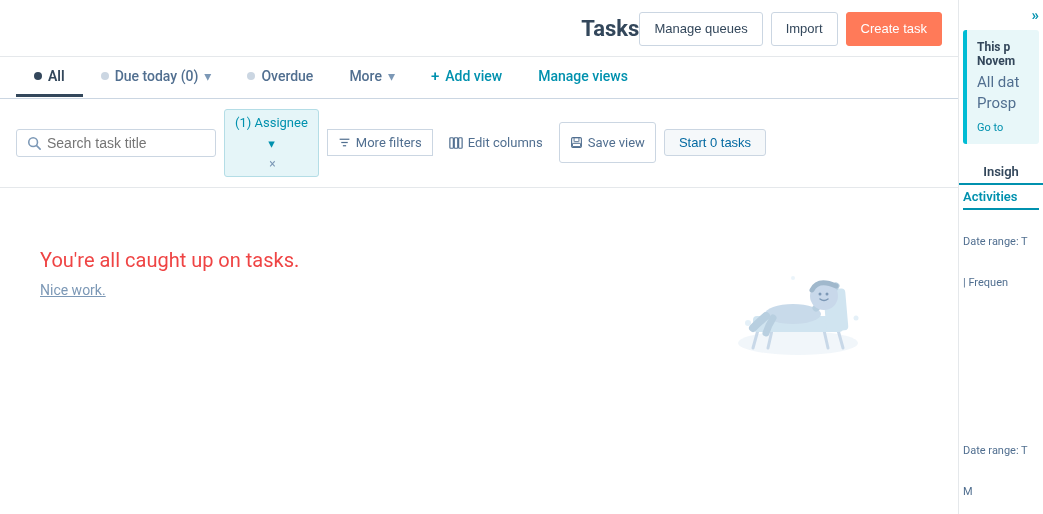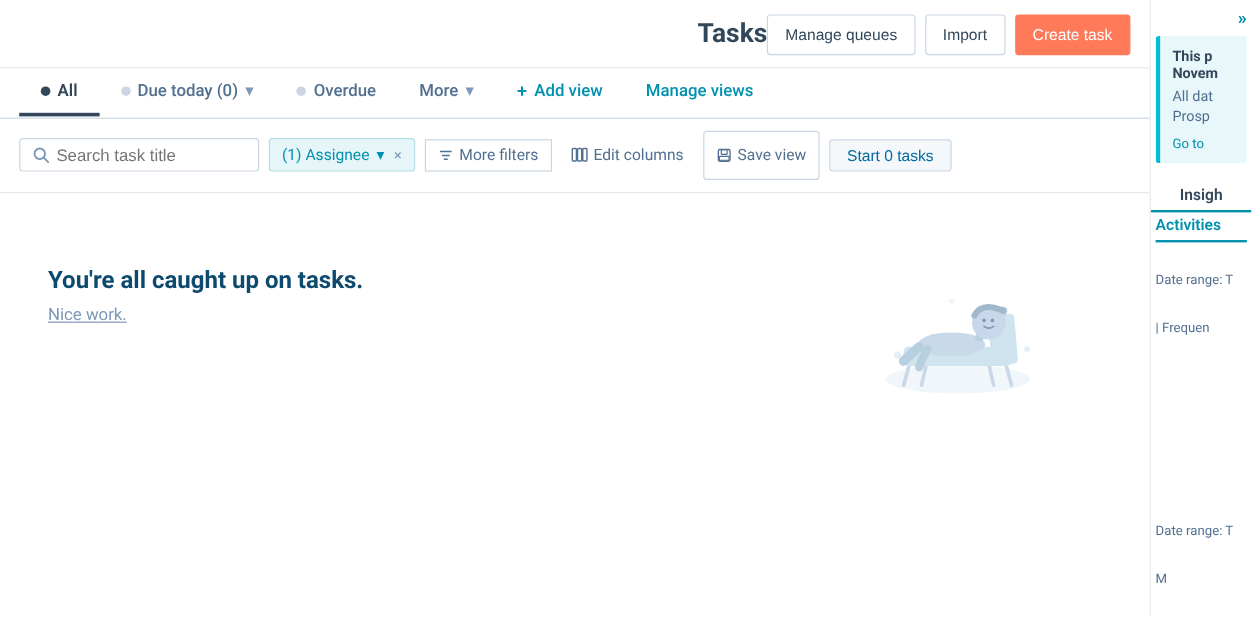--- a/index.html
+++ b/index.html
@@ -150,20 +150,21 @@
       display: flex;
       align-items: center;
       gap: 6px;
       background: #e5f5f8;
       border: 1px solid #b4dde6;
       border-radius: 3px;
       padding: 5px 10px;
       font-size: 13px;
       color: #0091ae;
       cursor: pointer;
+      flex-direction: column;
     }
 
     .filter-chip .close-x {
       color: #7c98b6;
       font-size: 12px;
       cursor: pointer;
       margin-left: 2px;
     }
 
     .filter-more {
@@ -217,22 +218,22 @@
       display: flex;
       flex-direction: column;
       align-items: flex-start;
       padding: 60px 40px 0 40px;
       flex: 1;
       position: relative;
     }
 
     .empty-title {
       font-size: 20px;
-      font-weight: 700;
-      color: #0c4a6e;
+      font-weight: 400;
+      color: #ef4444;
       margin-bottom: 10px;
     }
 
     .empty-subtitle {
       font-size: 14px;
       color: #7c98b6;
       text-decoration: underline;
     }
 
     .empty-illustration {
@@ -254,21 +255,21 @@
     }
 
     .insight-card-title {
       font-weight: 700;
       font-size: 12px;
       color: #33475b;
       margin-bottom: 4px;
     }
 
     .insight-card-text {
-      font-size: 12px;
+      font-size: 15px;
       color: #516f90;
       line-height: 1.4;
       margin-bottom: 6px;
     }
 
     .insight-link {
       font-size: 11px;
       color: #0091ae;
       cursor: pointer;
       margin-top: 36px;

